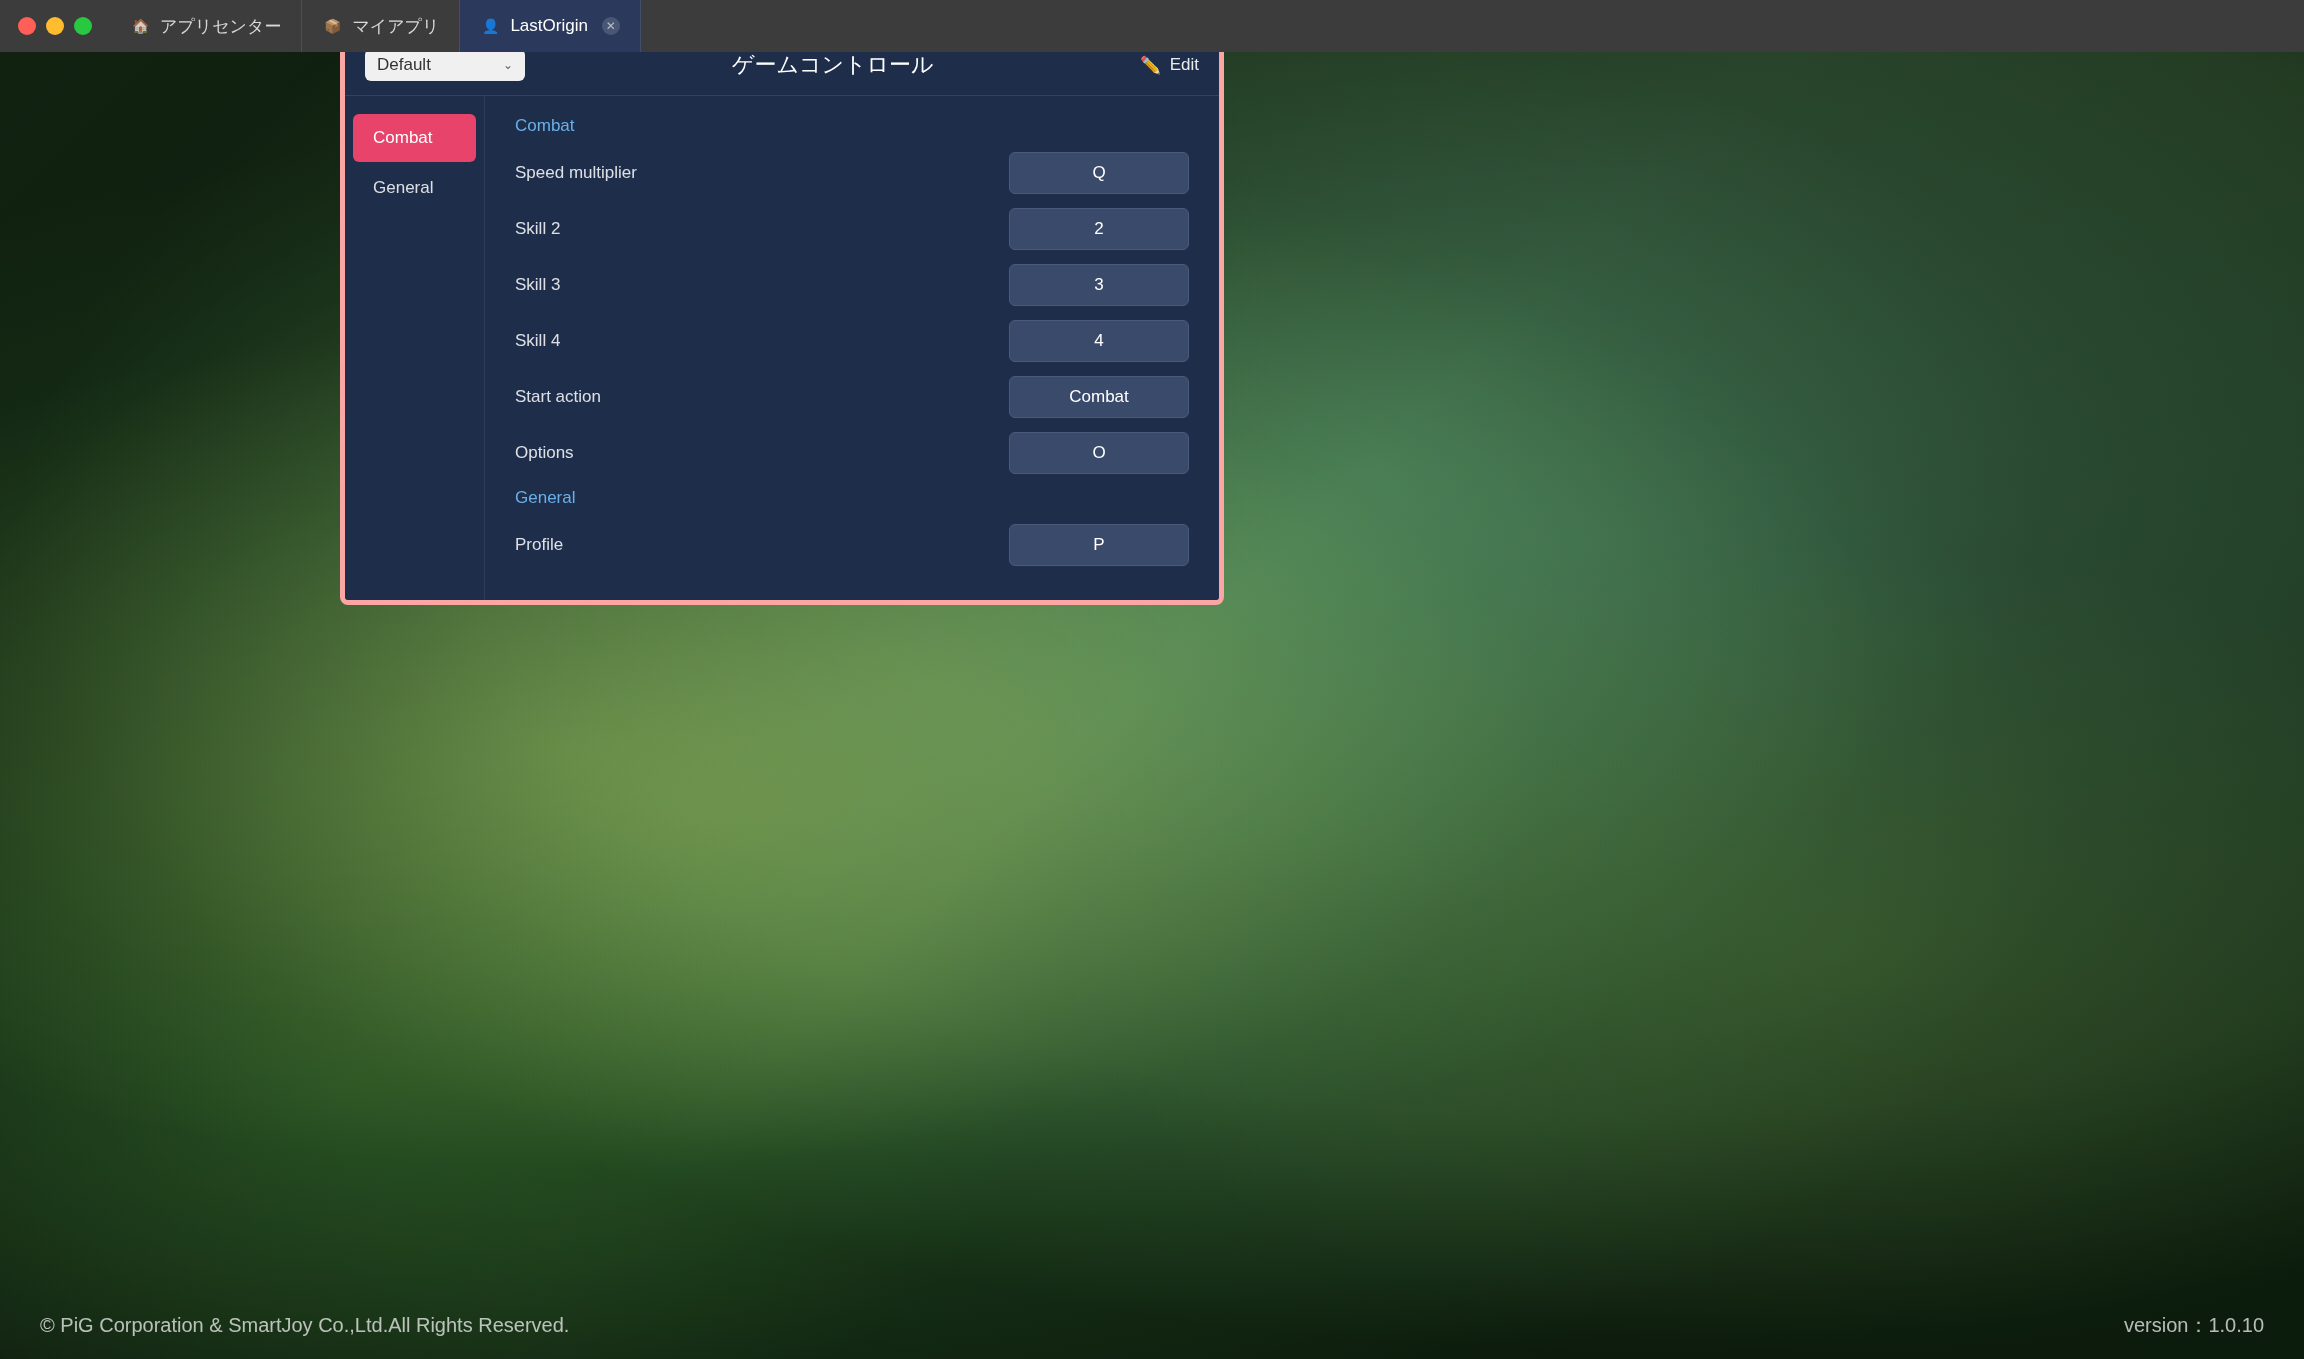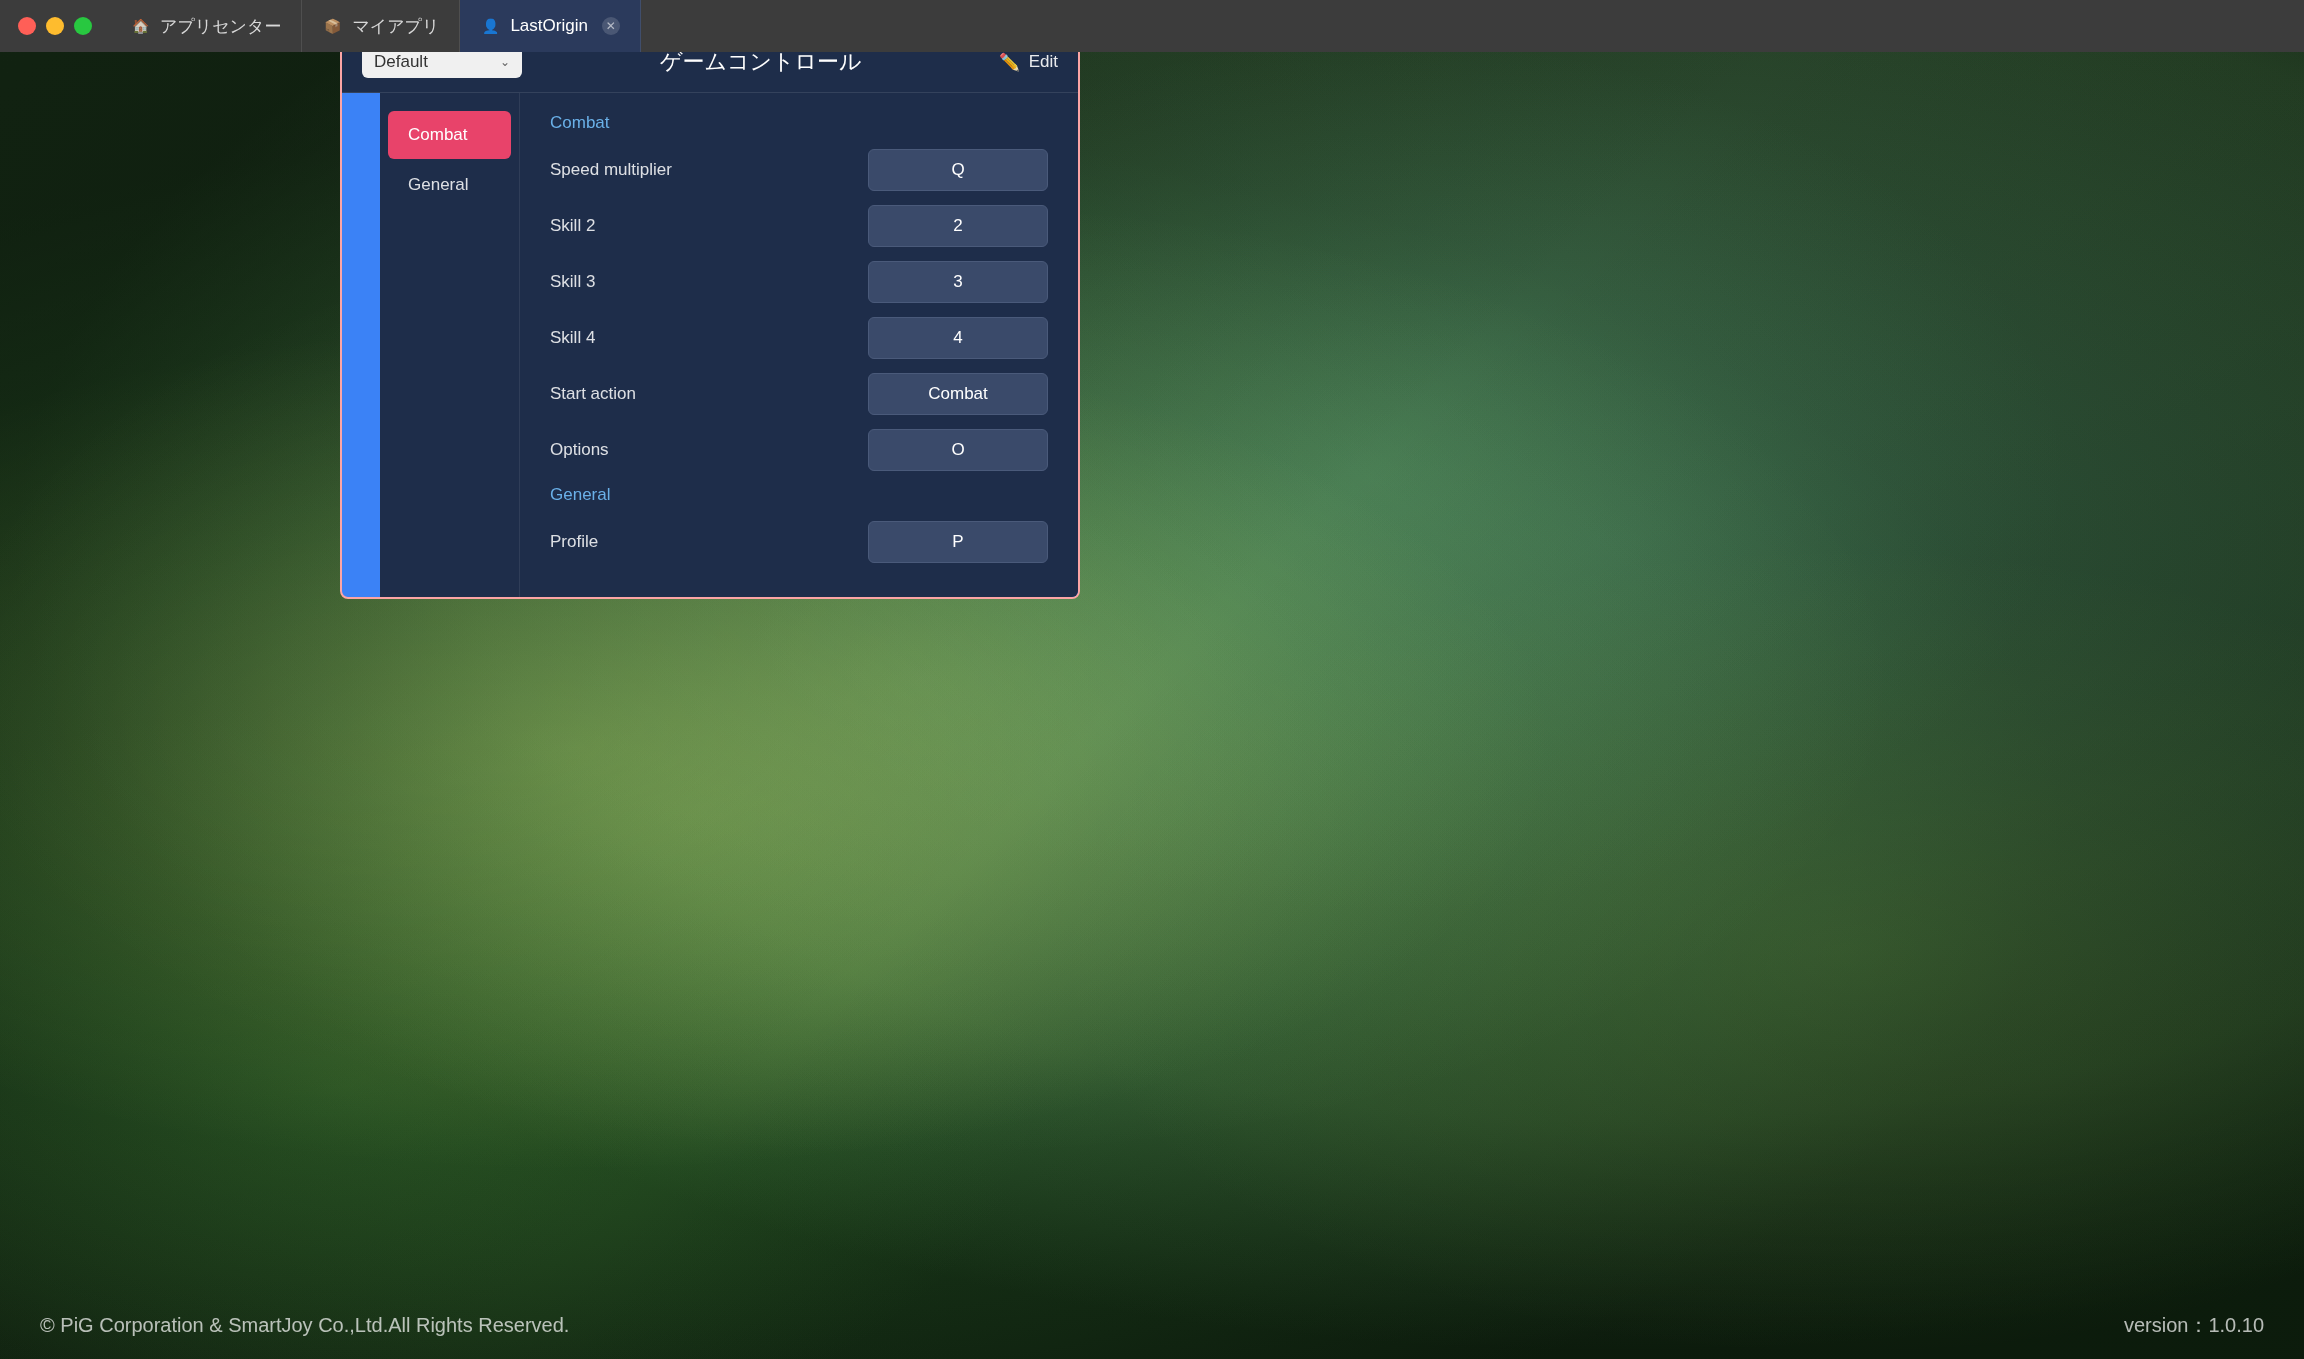--- a/index.html
+++ b/index.html
@@ -147,23 +147,23 @@
       color: rgba(255,255,255,0.6);
       cursor: pointer;
       margin-left: 6px;
     }
 
     
     .dialog {
       position: absolute;
       top: 30px;
       left: 340px;
-      width: 740px;
-      background: #3b82f6;
-      border: 2px solid #fca5a5;
+      width: 884px;
+      background: #d946ef;
+      border: 5px solid #fca5a5;
       border-radius: 8px;
       overflow: hidden;
       z-index: 50;
     }
 
     
     .dialog-header {
       display: flex;
       align-items: center;
       justify-content: space-between;
@@ -205,21 +205,20 @@
       color: white;
       font-size: 17px;
       cursor: pointer;
       opacity: 0.9;
     }
 
     
     .dialog-body {
       display: flex;
       min-height: 460px;
-      margin-left: 38px;
     }
 
     
     .sidebar {
       width: 140px;
       background: #1e2d4a;
       padding: 16px 0;
       border-right: 1px solid rgba(255,255,255,0.08);
     }
 

